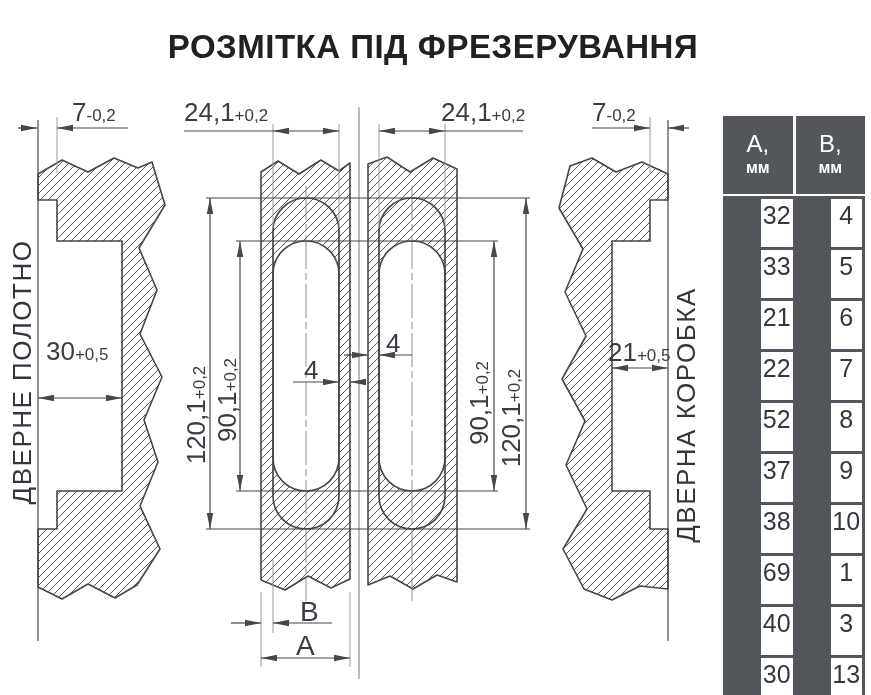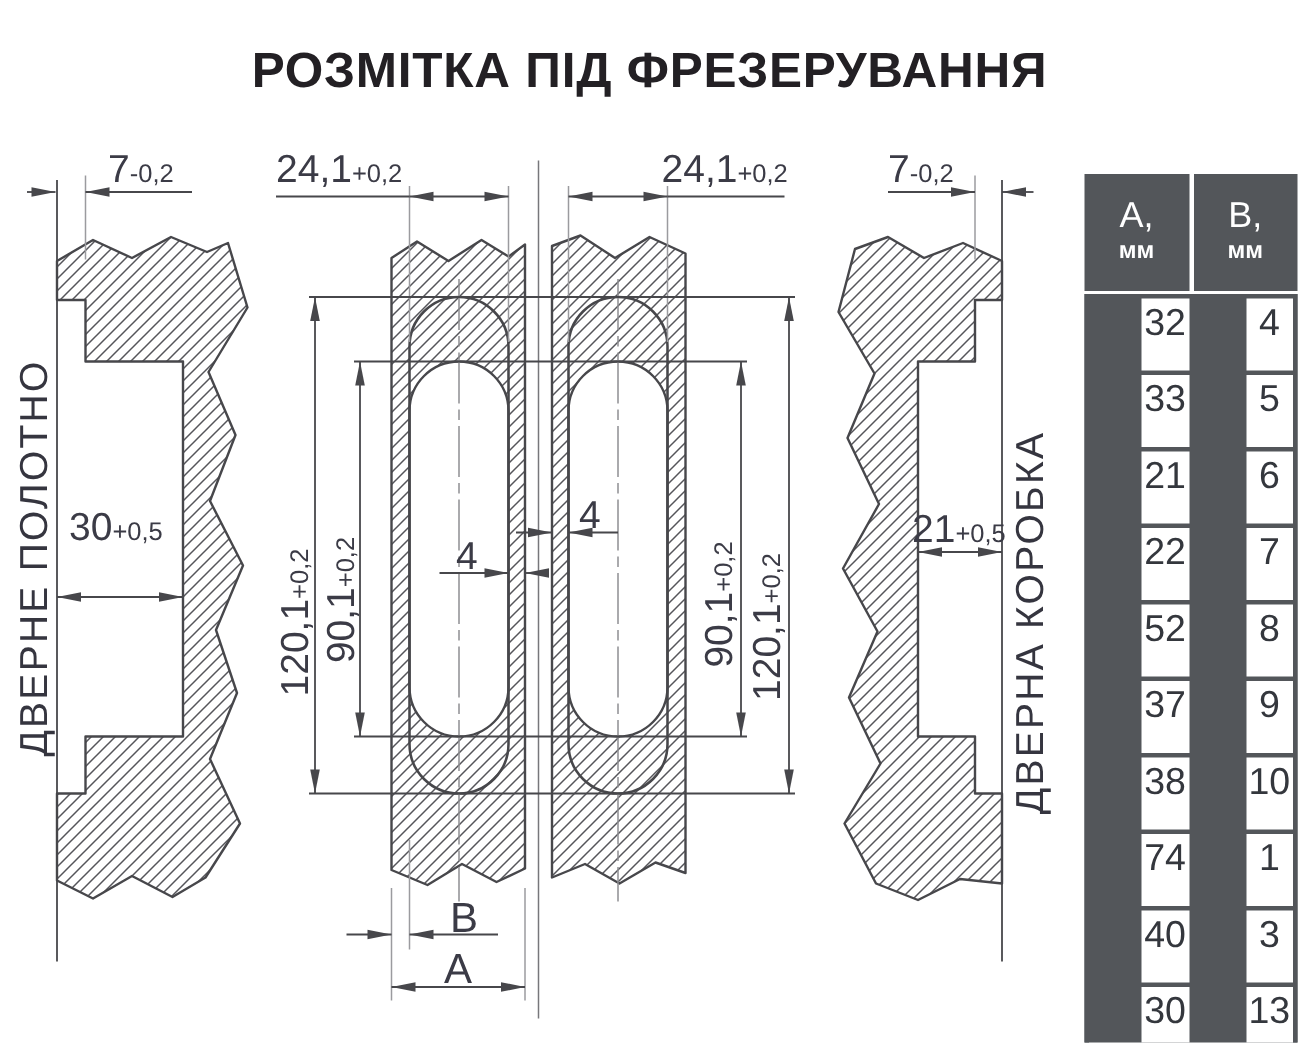--- a/index.html
+++ b/index.html
@@ -163,21 +163,21 @@
     <div class="cell">21</div>
     <div class="cell">6</div>
     <div class="cell">22</div>
     <div class="cell">7</div>
     <div class="cell">52</div>
     <div class="cell">8</div>
     <div class="cell">37</div>
     <div class="cell">9</div>
     <div class="cell">38</div>
     <div class="cell">10</div>
-    <div class="cell">74</div>
+    <div class="cell">69</div>
     <div class="cell">1</div>
     <div class="cell">40</div>
     <div class="cell">3</div>
     <div class="cell">30</div>
     <div class="cell">13</div>
     <div class="cell">18</div>
     <div class="cell">14</div>
   </div>
 </div>
 

